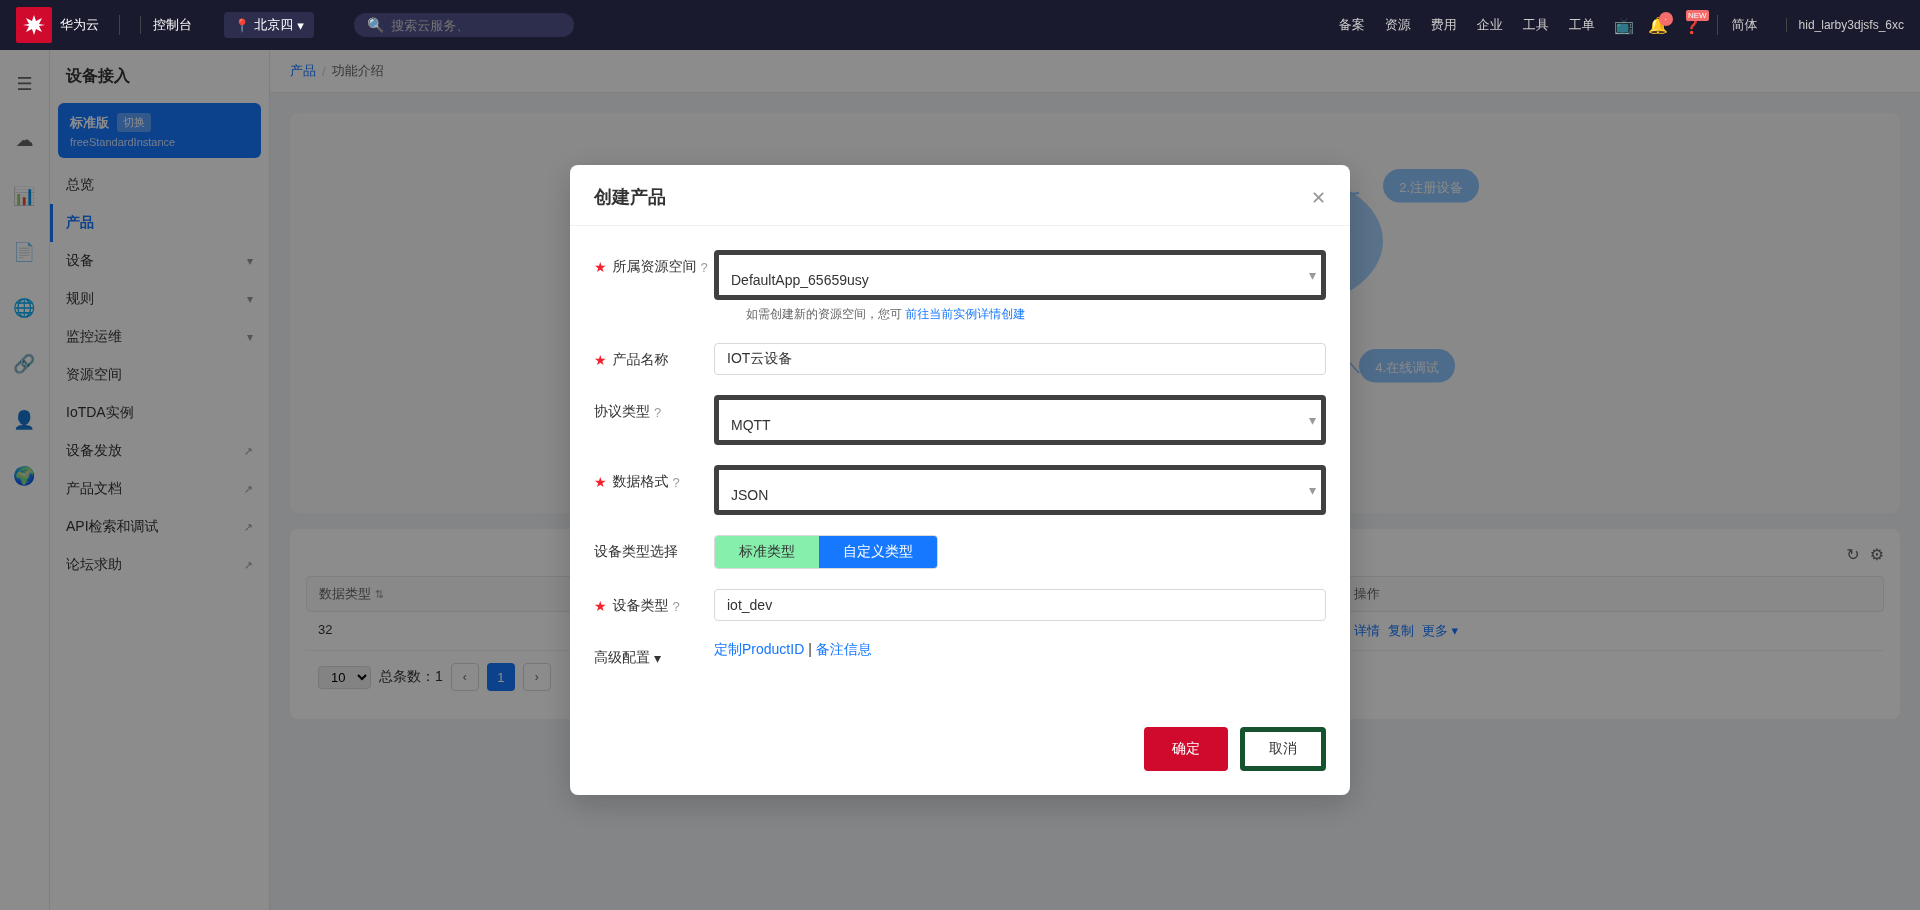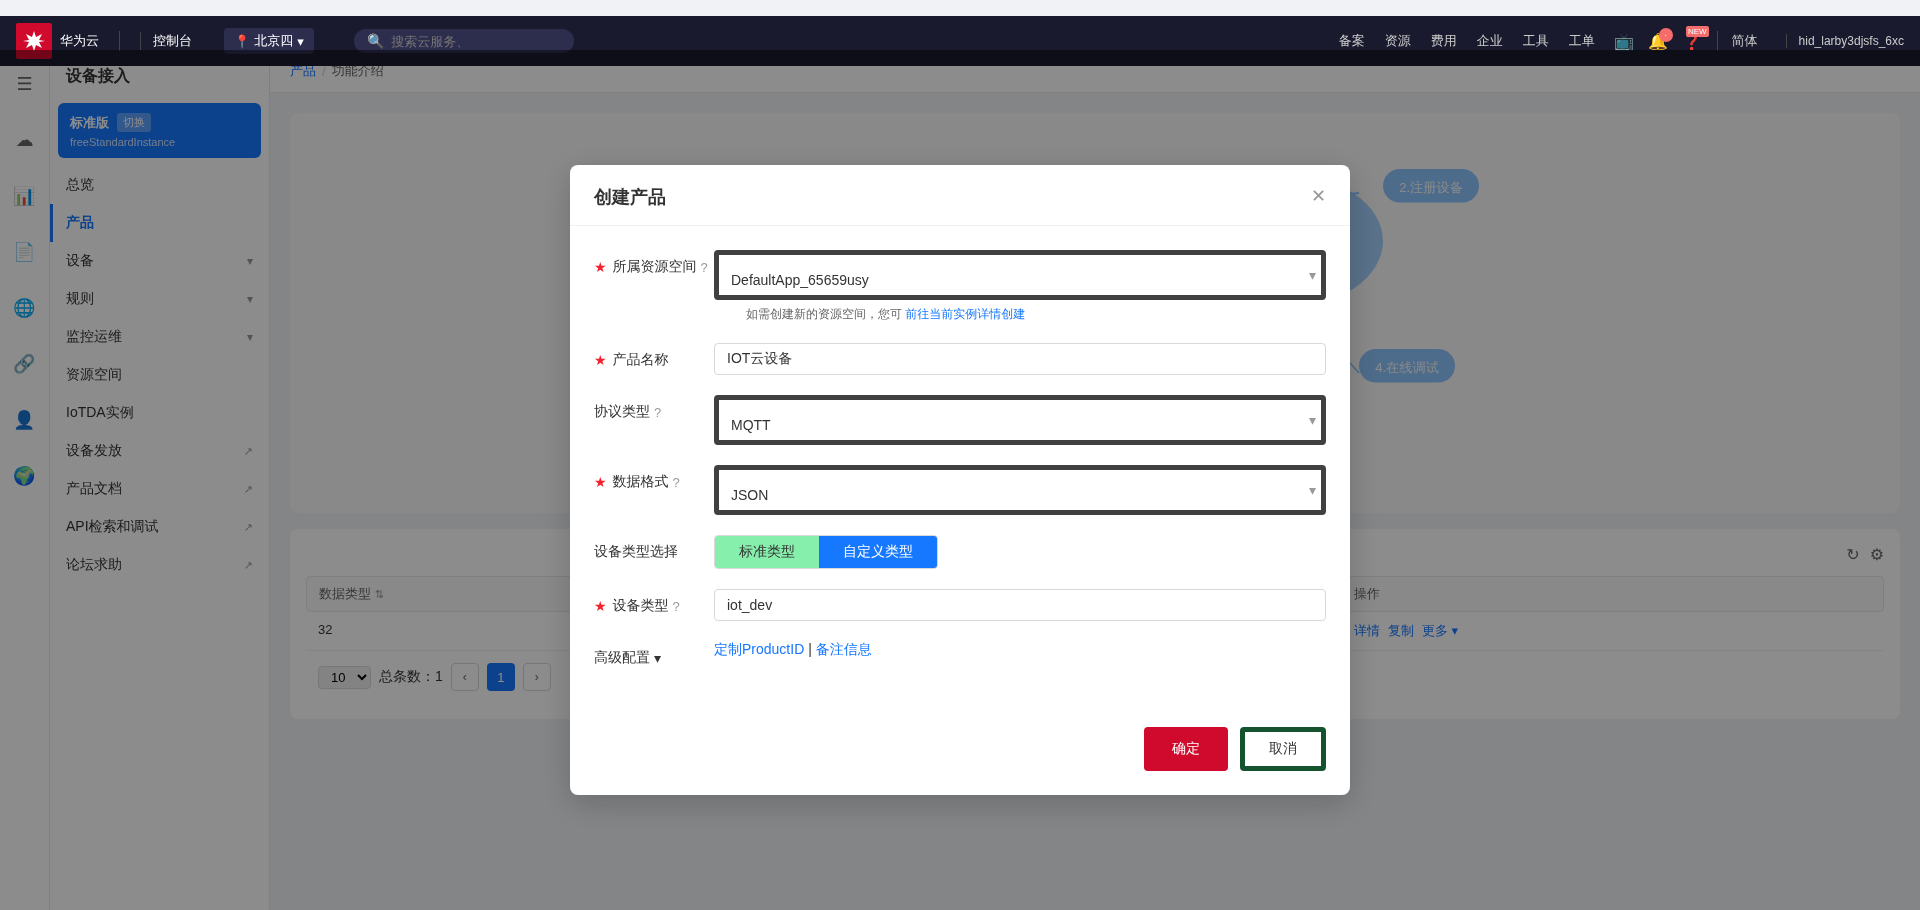--- a/index.html
+++ b/index.html
@@ -2,21 +2,21 @@
 <html><head>
   <meta charset="utf-8">
   <style>
     * { box-sizing: border-box; margin: 0; padding: 0; }
     body { font-family: 'Microsoft YaHei', Arial, sans-serif; background: #f0f2f5; font-size: 14px; color: #333; }
 
     
     .top-nav {
       display: flex; align-items: center; height: 50px;
       background: #1a1a2e; color: #fff; padding: 0 16px; gap: 20px;
-      position: fixed; top: 16px; left: 0; right: 0; z-index: 1000;
+      position: fixed; top: 0; left: 0; right: 0; z-index: 1000;
     }
     .huawei-logo { display: flex; align-items: center; gap: 8px; }
     .logo-icon { width: 36px; height: 36px; background: #cf0a2c; display: flex; align-items: center; justify-content: center; border-radius: 2px; }
     .logo-text { font-size: 13px; color: #fff; }
     .nav-control { font-size: 13px; color: #fff; padding: 0 12px; border-left: 1px solid #444; }
     .nav-region { display: flex; align-items: center; gap: 4px; font-size: 13px; color: #fff; background: #2d2d4e; padding: 4px 10px; border-radius: 4px; cursor: pointer; }
     .nav-search { display: flex; align-items: center; background: #2d2d4e; border-radius: 20px; padding: 4px 14px; gap: 6px; flex: 1; max-width: 220px; margin-left: 20px; }
     .nav-search input { background: transparent; border: none; color: #aaa; font-size: 13px; outline: none; width: 100%; }
     .nav-links { display: flex; gap: 20px; margin-left: auto; }
     .nav-link { font-size: 13px; color: #ccc; cursor: pointer; white-space: nowrap; }
@@ -79,21 +79,21 @@
     .pagination { display: flex; align-items: center; gap: 8px; padding: 12px; }
     .page-select { border: 1px solid #d9d9d9; border-radius: 4px; padding: 2px 8px; font-size: 13px; }
     .page-btn { width: 28px; height: 28px; border: 1px solid #d9d9d9; background: #fff; border-radius: 4px; display: flex; align-items: center; justify-content: center; cursor: pointer; font-size: 12px; color: #666; }
     .page-num { width: 28px; height: 28px; background: #1677ff; color: #fff; border-radius: 4px; display: flex; align-items: center; justify-content: center; font-size: 13px; }
 
     
     .overlay { position: fixed; inset: 0; background: rgba(0,0,0,0.45); z-index: 2000; display: flex; align-items: center; justify-content: center; margin-top: 50px; }
 
     
     .modal { background: #fff; border-radius: 8px; width: 780px; max-height: 85vh; overflow-y: auto; box-shadow: 0 8px 32px rgba(0,0,0,0.2); }
-    .modal-header { display: flex; align-items: flex-start; justify-content: space-between; padding: 20px 24px 16px; border-bottom: 1px solid #f0f0f0; }
+    .modal-header { display: flex; align-items: flex-end; justify-content: space-between; padding: 20px 24px 16px; border-bottom: 1px solid #f0f0f0; }
     .modal-title { font-size: 18px; font-weight: bold; color: #333; }
     .modal-close { font-size: 18px; color: #999; cursor: pointer; }
     .modal-body { padding: 24px; }
     .form-row { display: flex; margin-bottom: 20px; align-items: flex-start; }
     .form-label { width: 120px; font-size: 14px; color: #333; padding-top: 8px; flex-shrink: 0; display: flex; align-items: center; gap: 4px; }
     .required { color: #f5222d; margin-right: 2px; }
     .help-icon { color: #999; font-size: 13px; cursor: pointer; }
     .form-control { flex: 1; }
     .select-wrap { position: relative; }
     .select-wrap select { width: 100%; padding: 17px 32px 7px 12px; border: 5px solid #404040; border-radius: 4px; font-size: 14px; color: #333; background: #fff; appearance: none; cursor: pointer; outline: none; }

